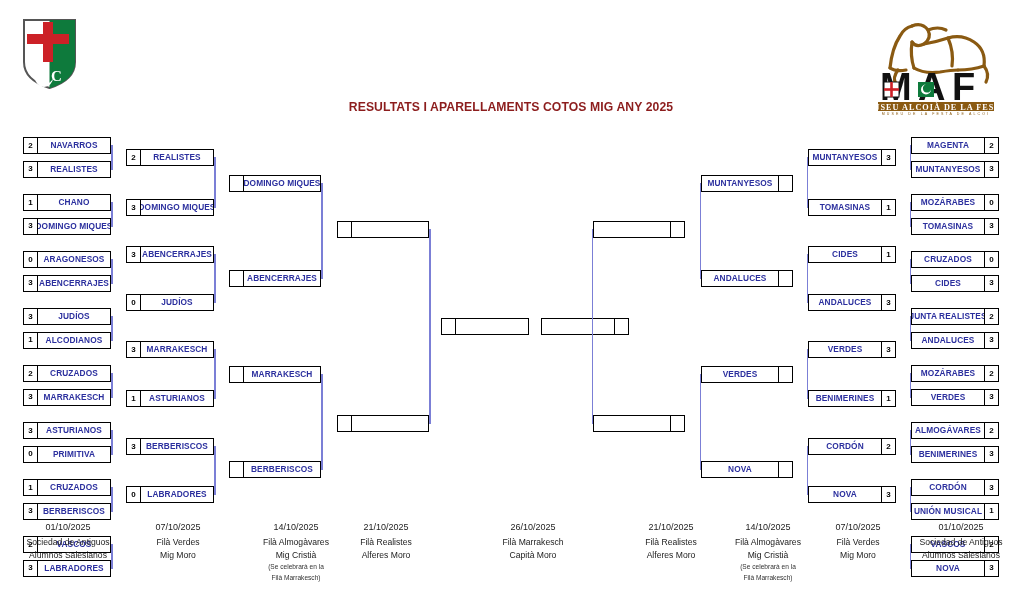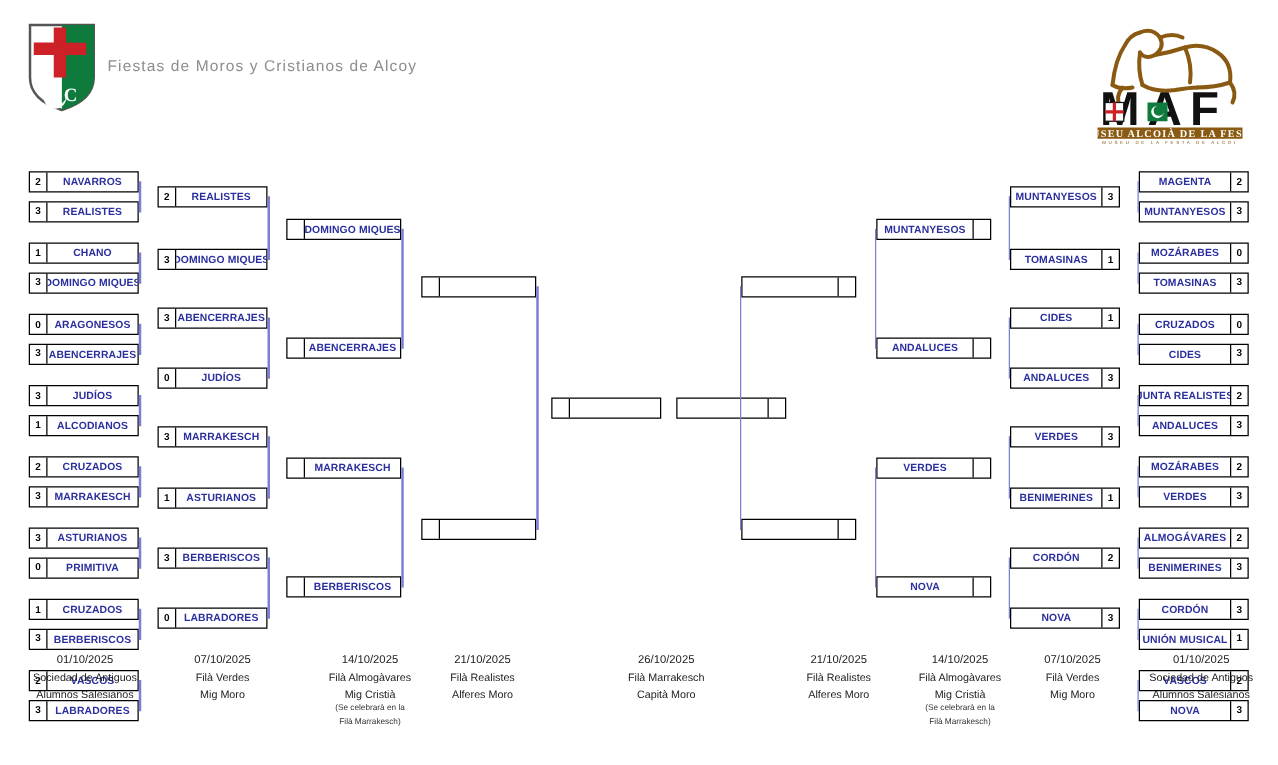--- a/index.html
+++ b/index.html
@@ -98,21 +98,20 @@
         <rect x="21" y="4" width="10" height="40" fill="#cc2127"></rect>
         <rect x="5" y="16" width="42" height="10" fill="#cc2127"></rect>
         <path d="M27.5 2 H53 V16 H31 V4 Z" fill="#0e7a3c"></path>
         <path d="M31 26 H53 V44 Q53 62 27.5 70 Q31 60 31 44 Z" fill="#0e7a3c"></path>
         <path d="M22 51 a9 9 0 1 0 9 9 a7.4 7.4 0 1 1 -9 -9 Z" fill="#ffffff"></path>
         <text x="29" y="63" font-family="Liberation Serif, serif" font-size="15" font-weight="bold" fill="#ffffff">C</text>
       </svg>
     </div>
 
     <div class="brand">
-      <div class="brand-sub">Fiestas de Moros y Cristianos de Alcoy</div>
     </div>
 
     <div class="maf">
       <svg width="146" height="108" viewBox="0 0 146 108">
         <g fill="none" stroke="#8a5a12" stroke-width="3.2" stroke-linecap="round">
           <path d="M28 60 Q30 40 38 28 Q42 20 50 18"></path>
           <path d="M28 60 Q34 64 44 62"></path>
           <path d="M50 18 Q60 14 66 22 Q70 30 62 36 Q54 40 50 34"></path>
           <path d="M50 34 Q48 48 52 60"></path>
           <path d="M62 36 Q74 34 86 30 Q100 26 112 34 Q124 42 122 58"></path>
@@ -133,20 +132,21 @@
           <rect x="56" y="74" width="16" height="15" fill="#0e7a3c"></rect>
           <path d="M64 76.5 a5 5 0 1 0 5 5 a4.1 4.1 0 1 1 -5 -5 Z" fill="#ffffff"></path>
         </g>
         <rect x="16" y="94" width="116" height="9" fill="#8a5a12"></rect>
         <text x="74" y="101.6" text-anchor="middle" font-family="Liberation Serif, serif" font-size="8.2" font-weight="bold" fill="#ffffff" letter-spacing="1">MUSEU ALCOIÀ DE LA FESTA</text>
         <text x="74" y="107" text-anchor="middle" font-family="Liberation Sans, sans-serif" font-size="3.6" fill="#8a5a12" letter-spacing="2.1">MUSEU DE LA FESTA DE ALCOI</text>
       </svg>
     </div>
   </div>
 
+  <div class="doc-title">RESULTATS I APARELLAMENTS COTOS MIG ANY 2025</div>
 
   <div class="bracket" id="bracket">
       <div class="slot" style="left: 23px; top: 137px; width: 88px;">
         <div class="score">2</div>
         <div class="team">NAVARROS</div>
       </div>
       <div class="slot" style="left: 23px; top: 160.6px; width: 88px;">
         <div class="score">3</div>
         <div class="team">REALISTES</div>
       </div>

